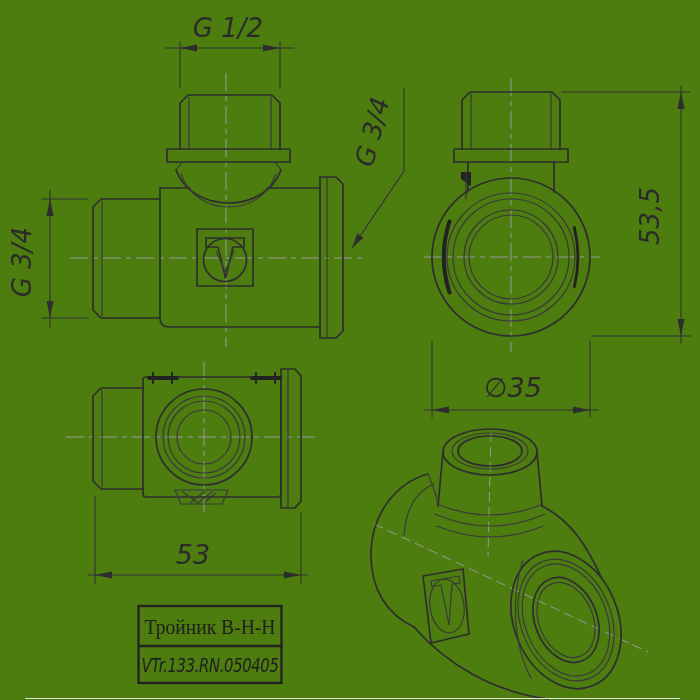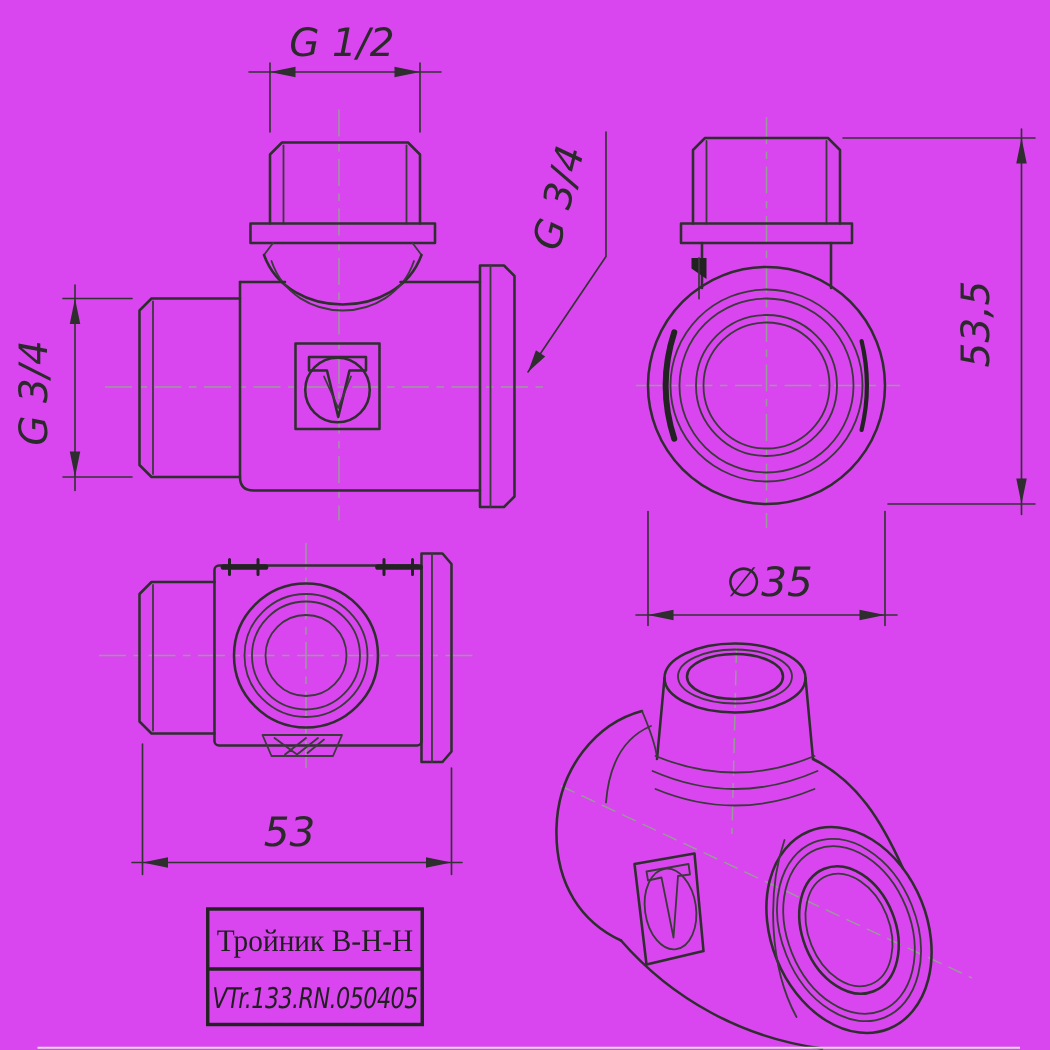--- a/index.html
+++ b/index.html
@@ -1,16 +1,16 @@
 <!DOCTYPE html>
 <html><head>
 <meta charset="utf-8">
 <style>
   html,body{margin:0;padding:0;background:#ffffff;}
-  .canvas{position:relative;width:700px;height:700px;background:#d946ef;overflow:hidden;
+  .canvas{position:relative;width:700px;height:700px;background:#4d7c0f;overflow:hidden;
           font-family:"DejaVu Sans",sans-serif;}
   svg{position:absolute;left:0;top:0;}
   .outline{fill:none;stroke:#2e2e2e;stroke-width:1.7;stroke-linecap:round;stroke-linejoin:round;}
   .inner{fill:none;stroke:#3a3a3a;stroke-width:1.2;stroke-linecap:round;stroke-linejoin:round;}
   .thick{fill:none;stroke:#222222;stroke-linecap:round;}
   .cl{fill:none;stroke:#9a9a9a;stroke-width:1;stroke-dasharray:18 5 5 5;}
   .cl2{fill:none;stroke:#9a9a9a;stroke-width:1;stroke-dasharray:10 5;}
   .dimline{fill:none;stroke:#333333;stroke-width:1.1;stroke-linecap:round;}
   .arrow{fill:#2e2e2e;stroke:none;}
   .dimtext{font-family:"DejaVu Sans",sans-serif;font-style:italic;font-size:26px;fill:#2a2a2a;}

